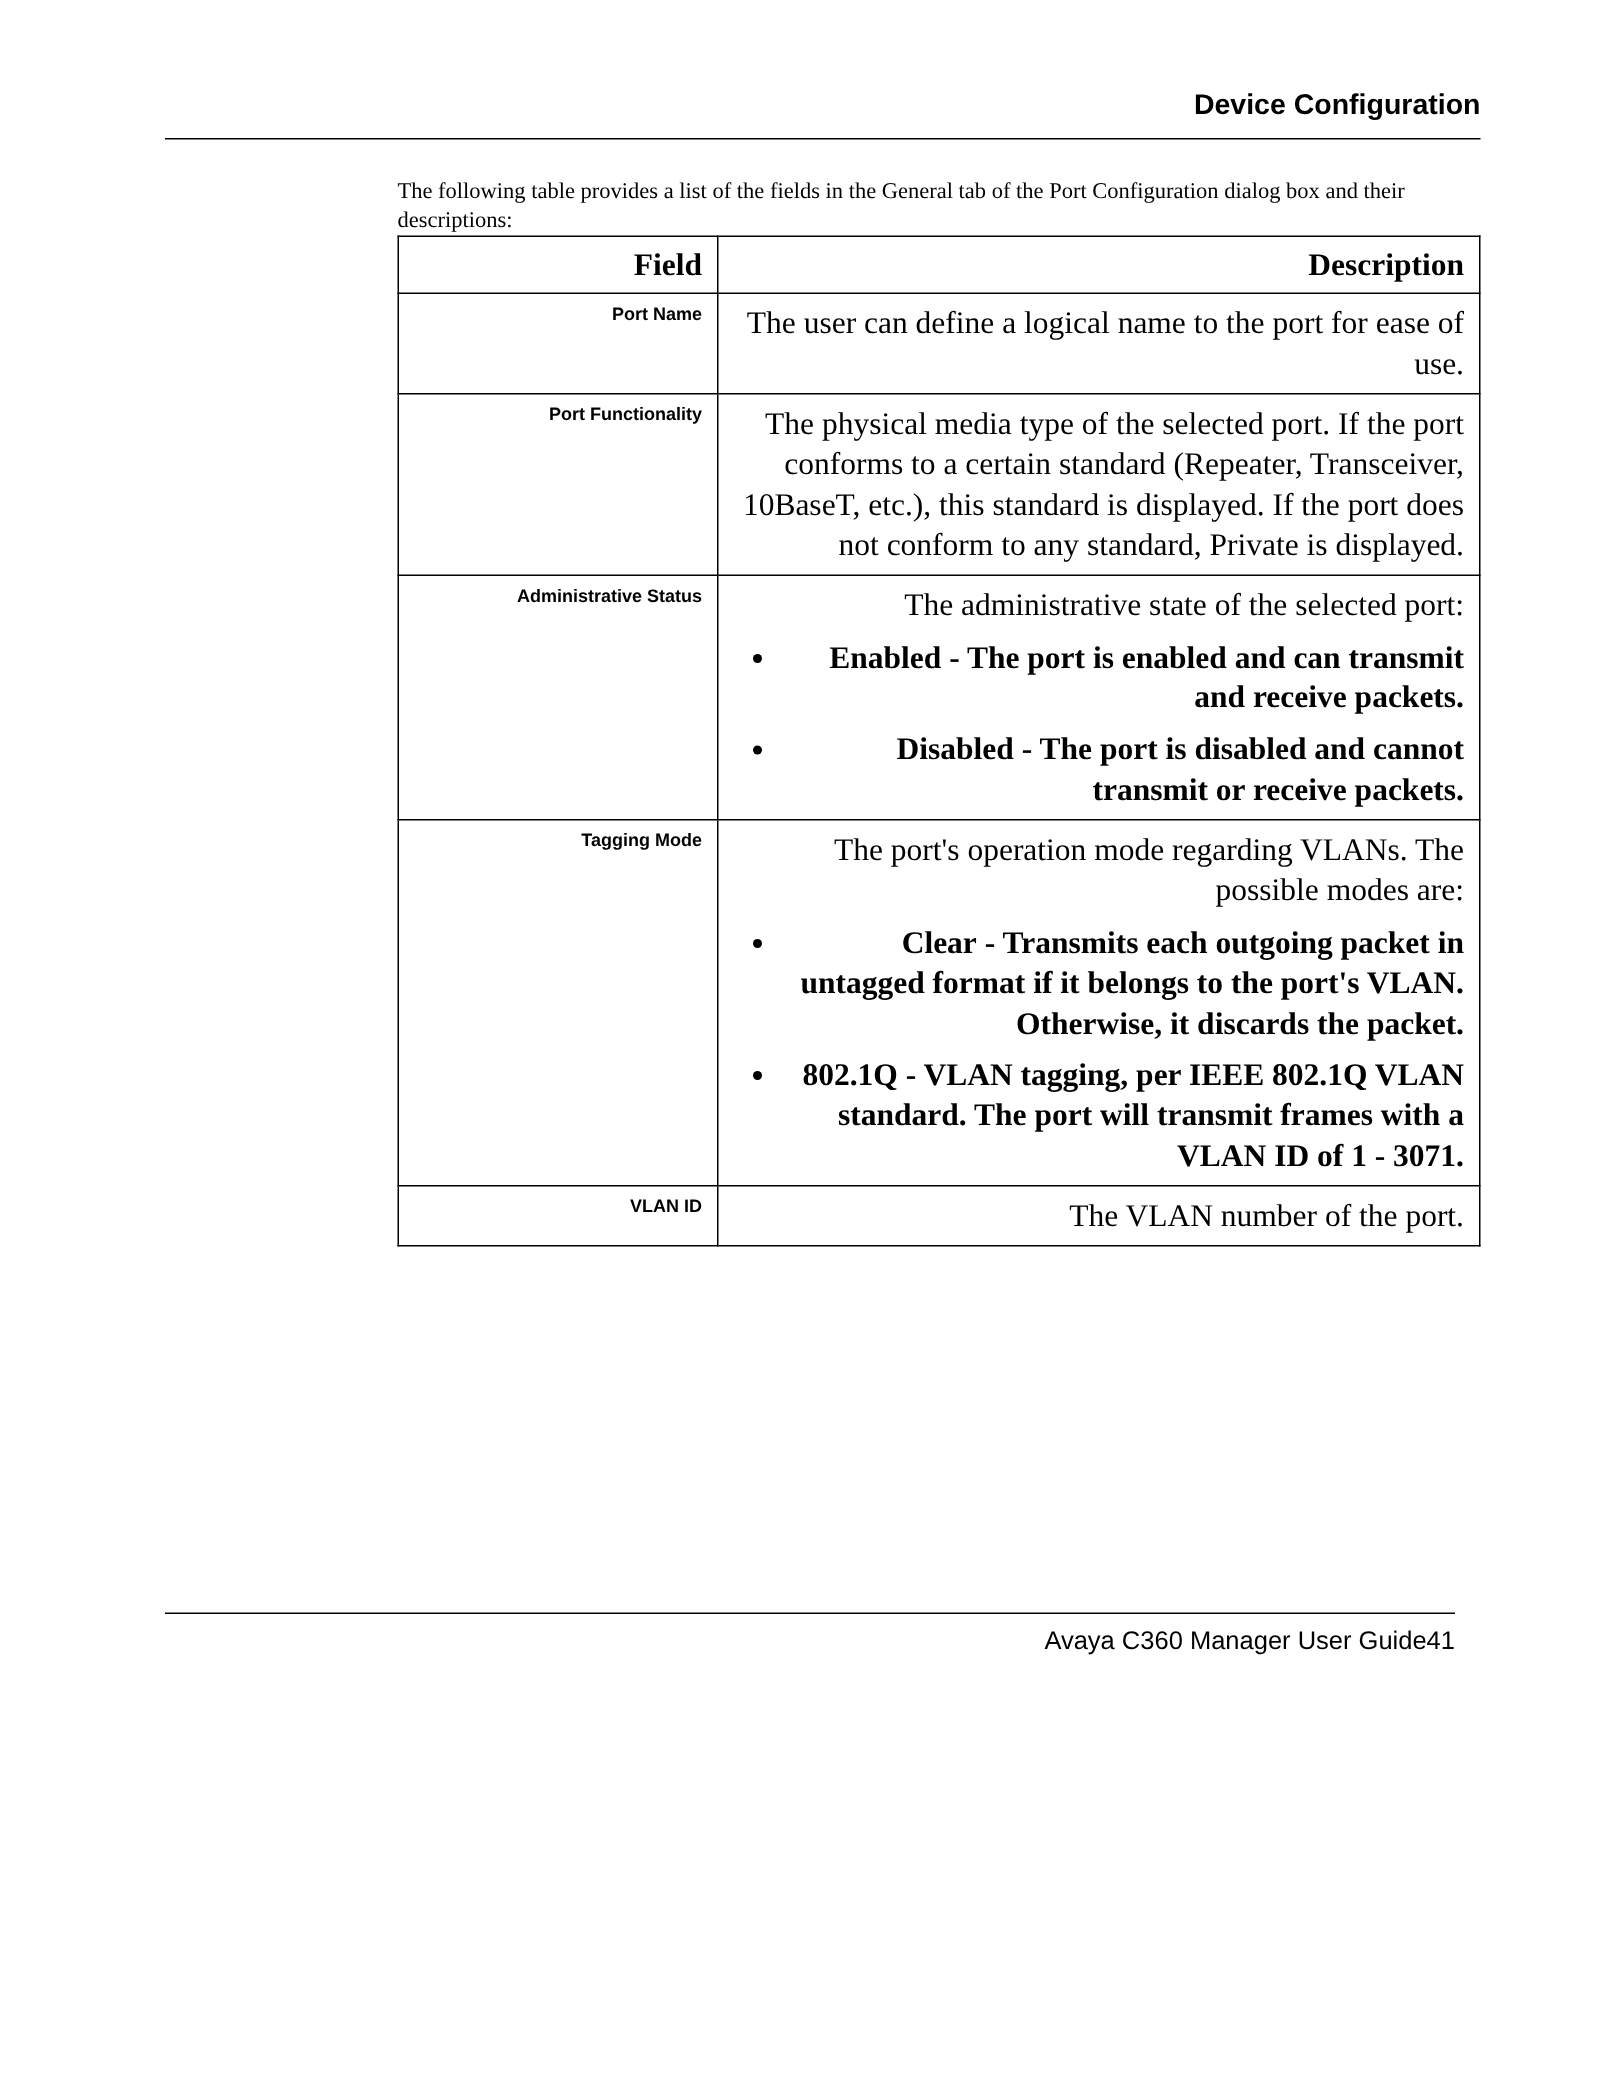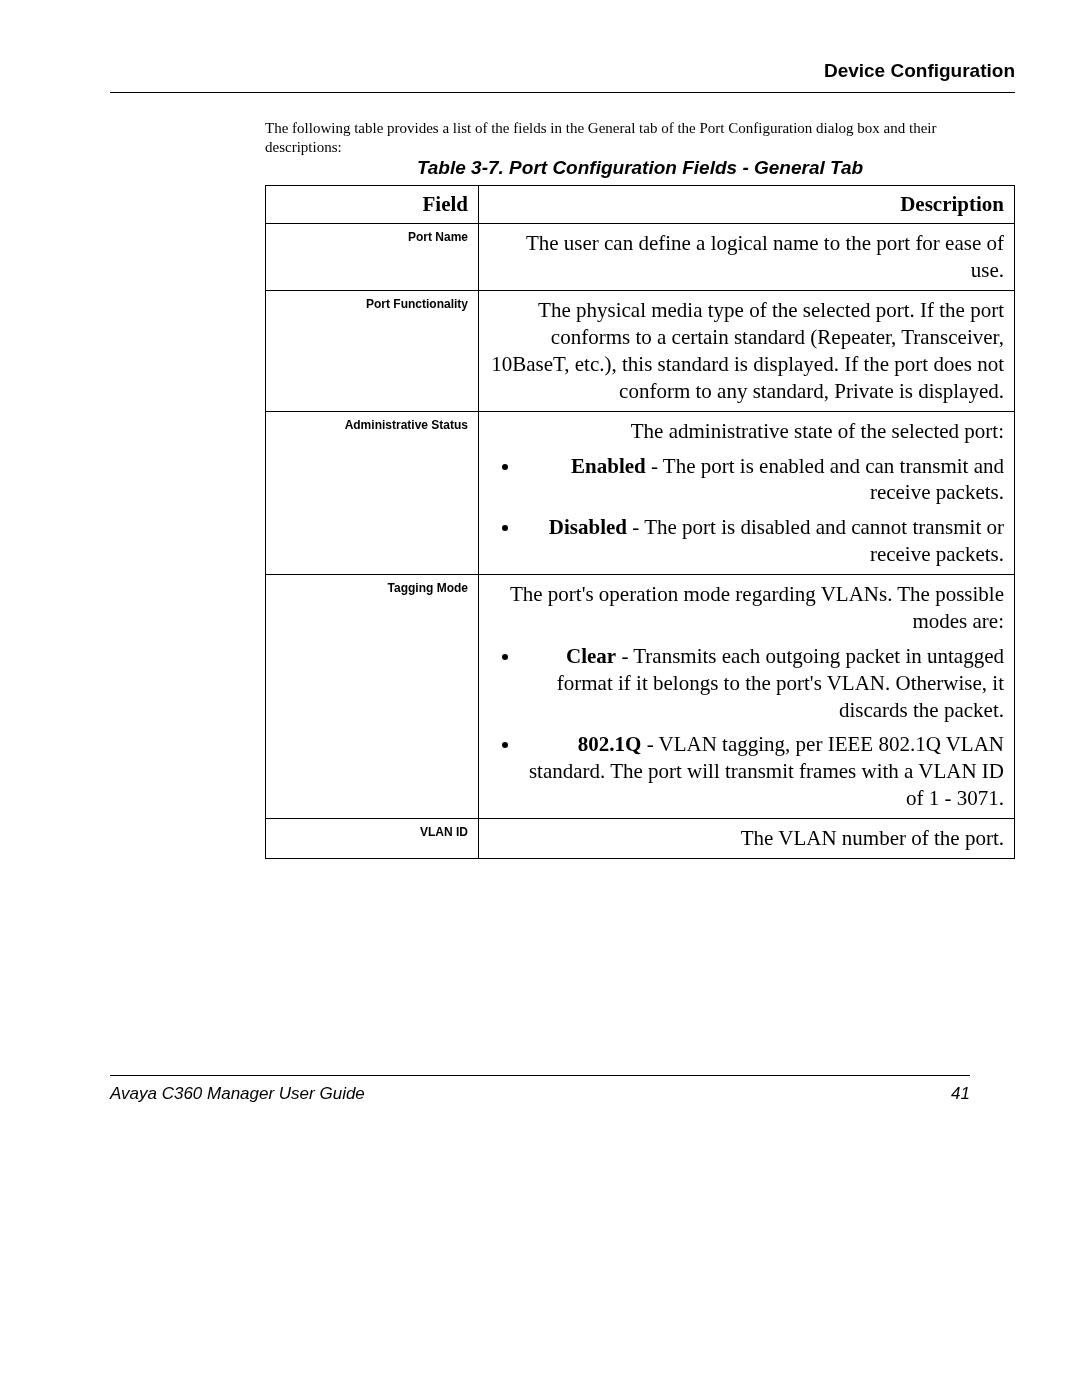--- a/index.html
+++ b/index.html
@@ -7,21 +7,21 @@
     padding: 0;
     background: #fff;
     font-family: "Times New Roman", Times, serif;
     color: #000;
   }
   .page {
     width: 1080px;
     height: 1144px;
     position: relative;
     box-sizing: border-box;
-    padding: 60px 65px 0 110px;
+    padding: 60px 93px 0 110px;
   }
   .header-right {
     text-align: right;
     font-family: Arial, Helvetica, sans-serif;
     font-weight: bold;
     font-size: 19px;
     margin-bottom: 10px;
   }
   .header-rule {
     border: none;
@@ -69,57 +69,56 @@
     font-family: "Times New Roman", Times, serif;
     font-size: 21px;
     line-height: 1.28;
   }
   .desc-col p { margin: 0 0 8px 0; }
   .desc-col p:last-child { margin-bottom: 0; }
   ul.bullets {
     list-style: disc;
     margin: 8px 0 0 0;
     padding-left: 32px;
+    font-weight: bold;
   }
   ul.bullets li {
     margin-bottom: 8px;
   }
   ul.bullets li:last-child { margin-bottom: 0; }
   .footer {
     position: absolute;
     bottom: 40px;
     left: 110px;
     right: 110px;
     font-family: Arial, Helvetica, sans-serif;
     font-size: 17px;
   }
   .footer-rule {
     border: none;
     border-top: 1.5px solid #000;
     margin: 0 0 8px 0;
   }
   .footer-row {
     display: flex;
-    justify-content: space-between;
-    font-style: italic;
+    justify-content: flex-end;
   }
 </style>
 </head>
 <body>
 
 <div class="page">
 
   <div class="header-right">Device Configuration</div>
   <hr class="header-rule">
 
   <div class="body-area">
 
     <div class="intro">The following table provides a list of the fields in the General tab of the Port Configuration dialog box and their descriptions:</div>
 
-    <div class="table-caption">Table 3-7.  Port Configuration Fields - General Tab</div>
 
     <table class="cfg">
       <thead>
         <tr>
           <th class="field-col">Field</th>
           <th>Description</th>
         </tr>
       </thead>
       <tbody>
         <tr>

